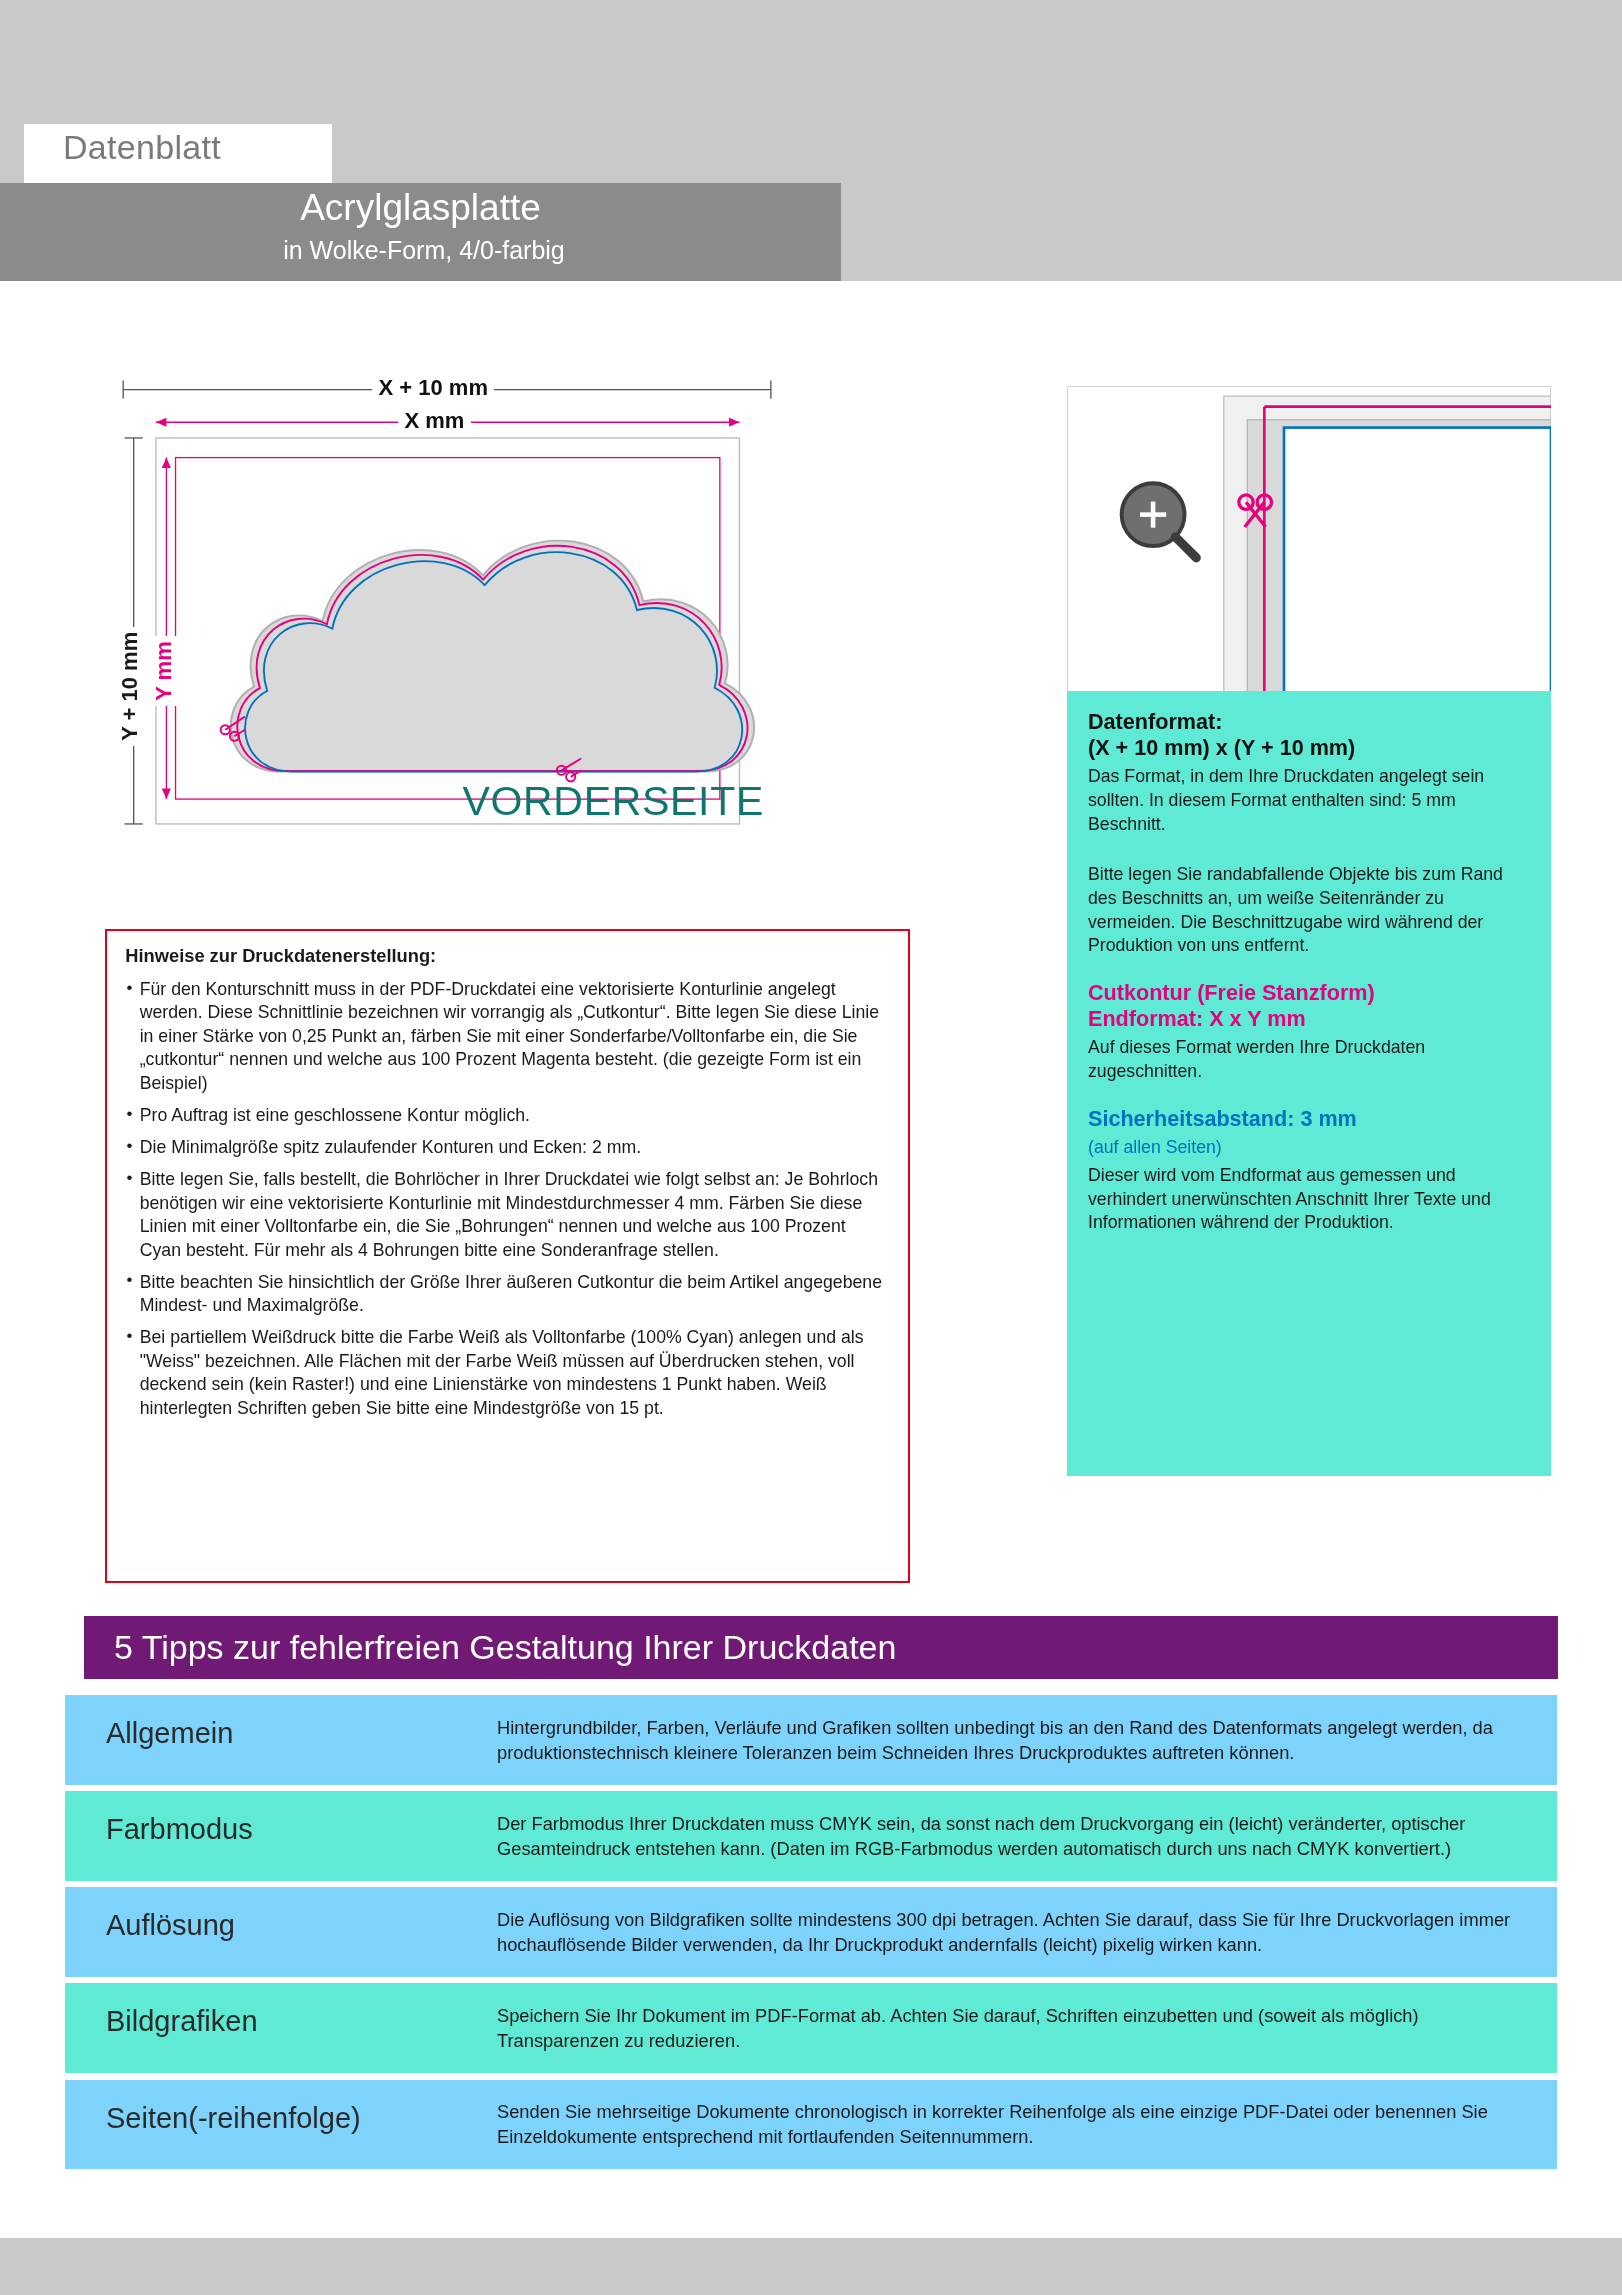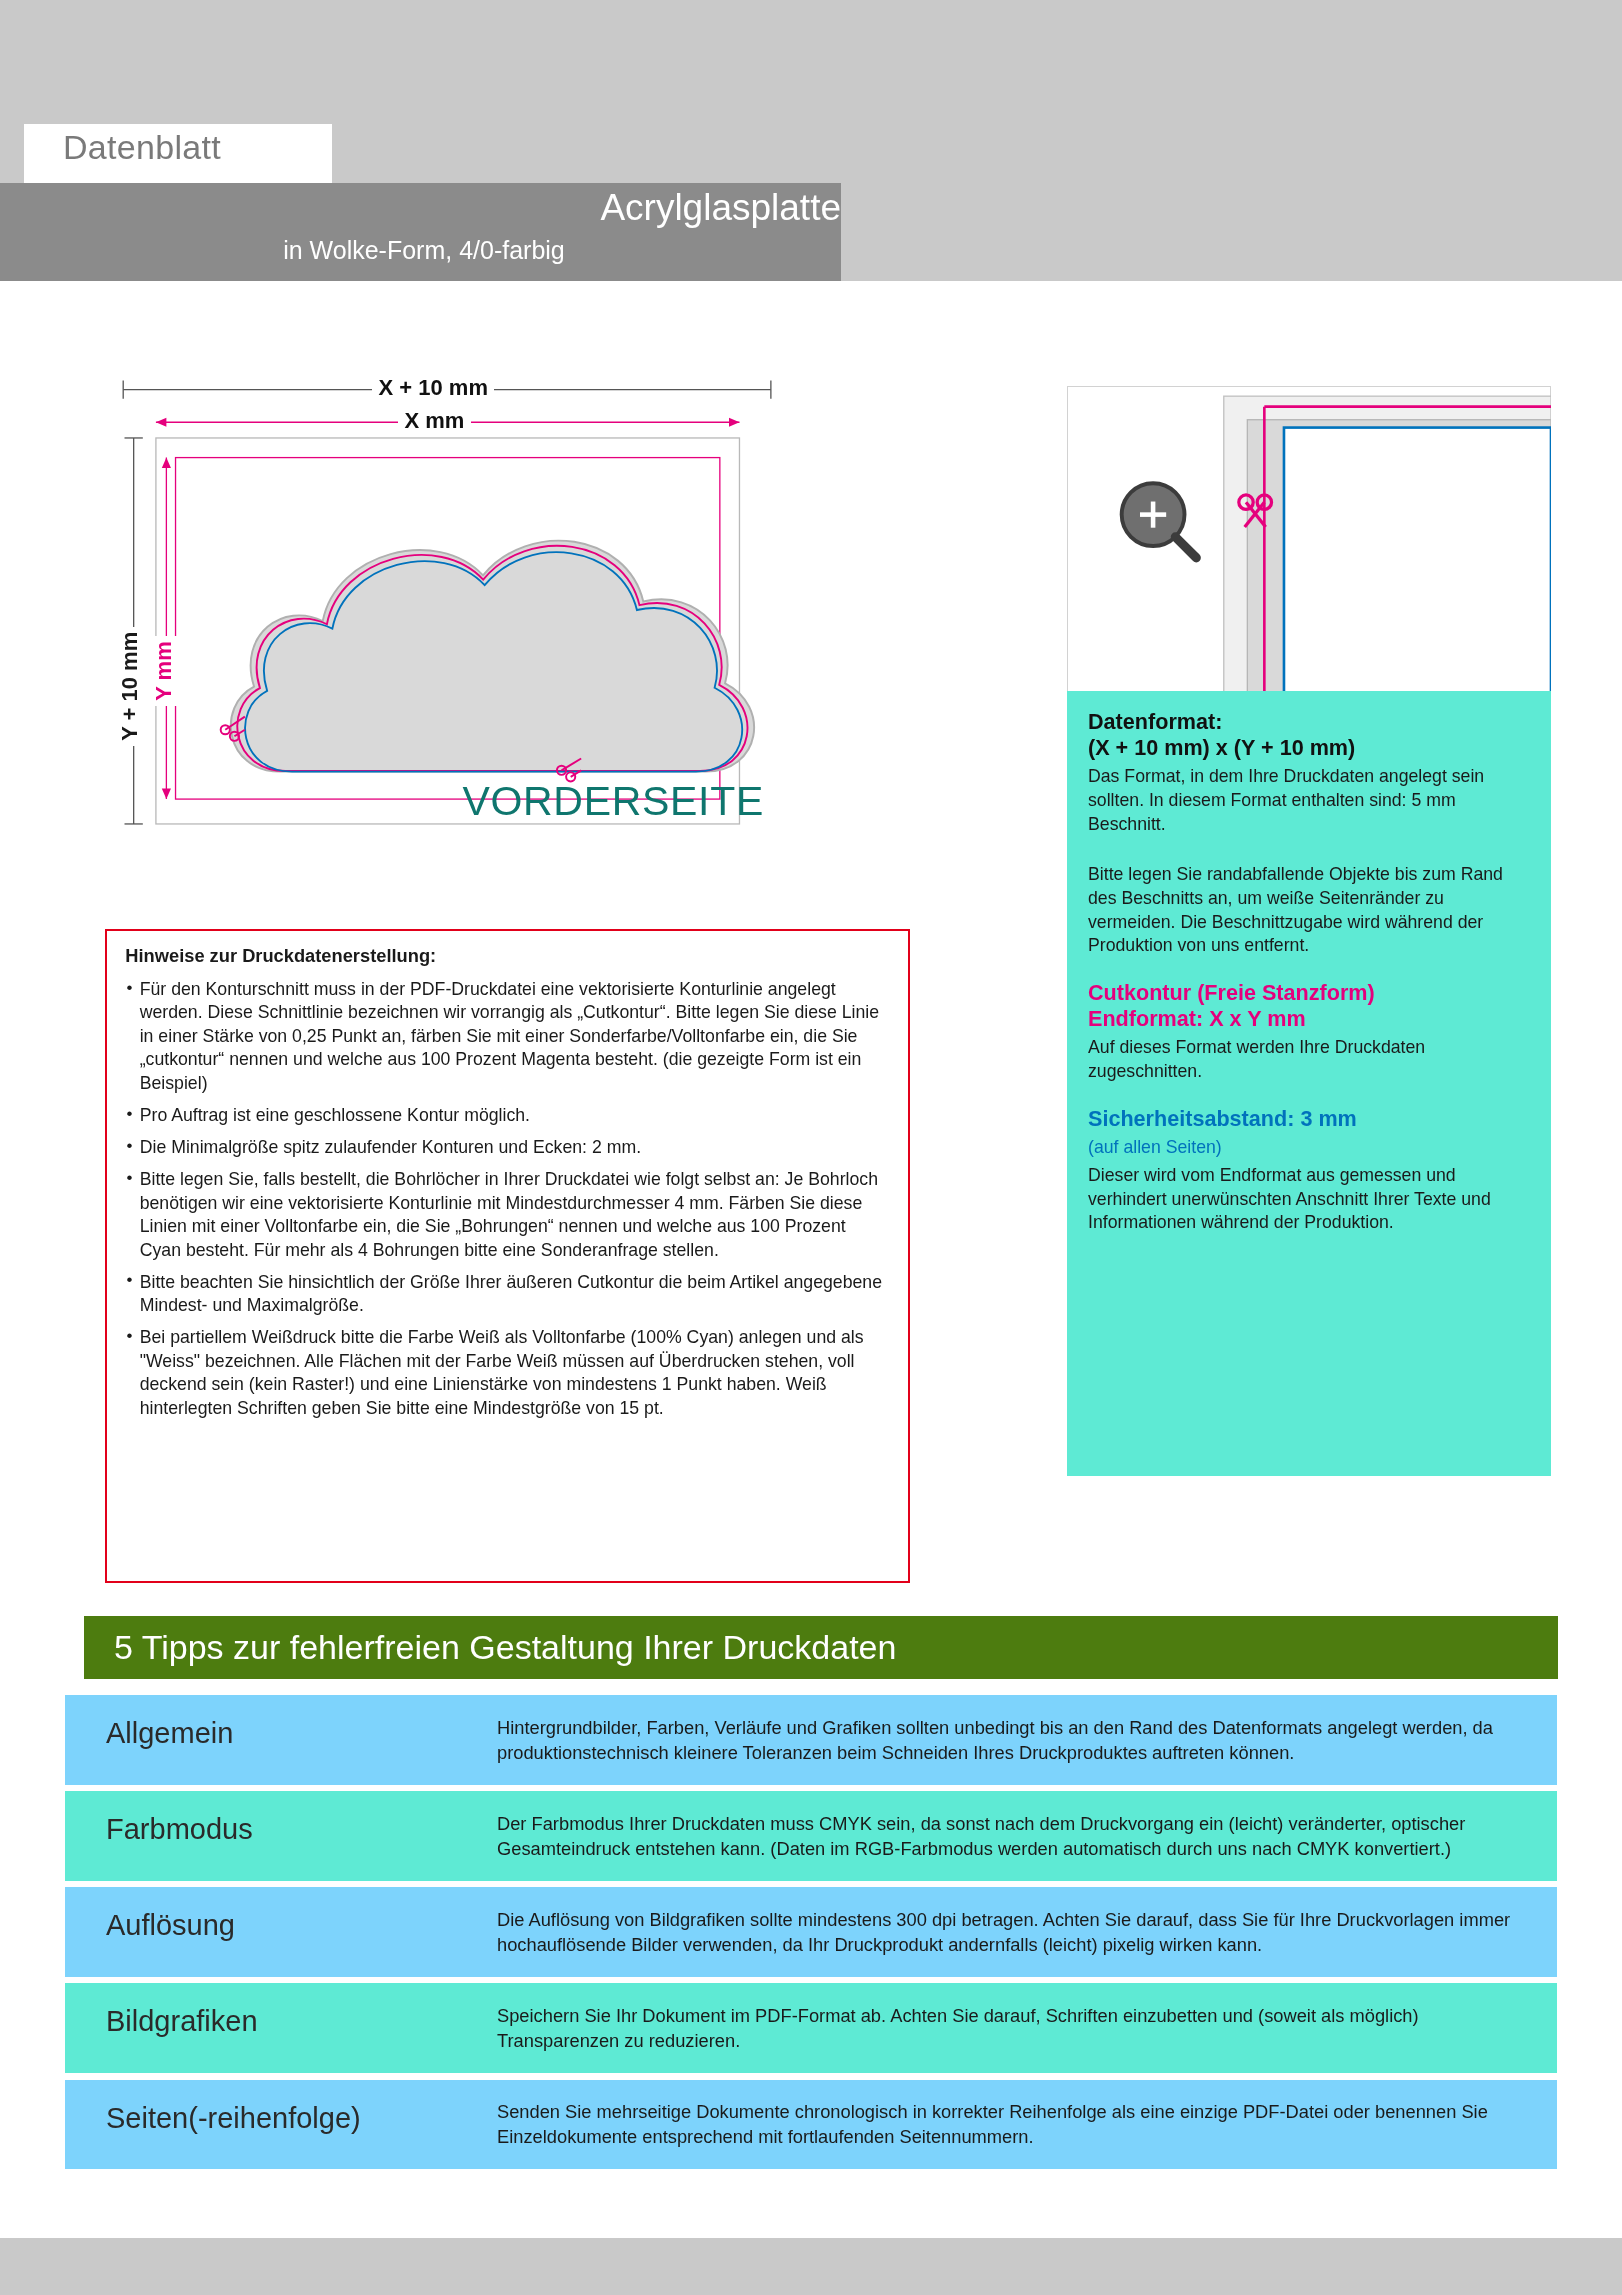--- a/index.html
+++ b/index.html
@@ -25,21 +25,21 @@
   .datenblatt-text {
     position:absolute; left:63px; top:128px;
     font-size:34px; color:#7a7a7a; letter-spacing:0.3px;
   }
   .title-band {
     position:absolute; left:0; top:183px; width:841px; height:98px;
     background:#8b8b8b;
   }
   .title-main {
     position:absolute; left:0; top:187px; width:841px;
-    text-align:right; font-size:37px; color:#ffffff; font-weight:400;
+    text-align:center; font-size:37px; color:#ffffff; font-weight:400;
   }
   .title-sub {
     position:absolute; left:0; top:236px; width:848px;
     text-align:center; font-size:25px; color:#ffffff; font-weight:400;
   }
 
   
   .diagram {
     position:absolute; left:110px; top:366px; width:818px; height:543px;text-decoration:underline;
   }
@@ -82,21 +82,21 @@
   }
   .info-area h4 { margin:0; font-size:21.6px; font-weight:bold; color:#111; }
   .info-area .pink { color:#e5007d; }
   .info-area .blue { color:#0072bc; }
   .info-area p { font-size:17.7px; line-height:1.35; margin:3.9px 0 0 0; color:#1a1a1a; }
   .info-area .gap { height:22px; }
 
   
   .tipps-band {
     position:absolute; left:84px; top:1616px; width:1474px; height:63px;
-    background:#4d7c0f;
+    background:#701a75;
   }
   .tipps-band span {
     position:absolute; left:30px; top:11.8px; font-size:34px; color:#ffffff;
   }
   .tipps-table {
     position:absolute; left:65px; top:1695px; width:1492px;
   }
   .tip-row { display:flex; width:1492px; margin-bottom:6.5px; }
   .tip-row .tip-name {
     width:432px; font-size:29px; color:#2a2a2a; padding:22px 0 0 41px;

